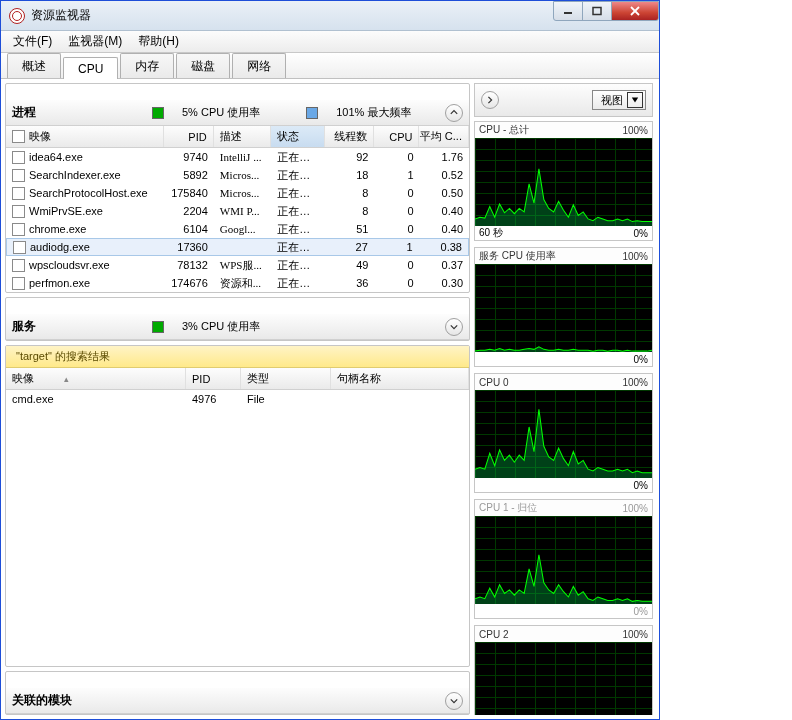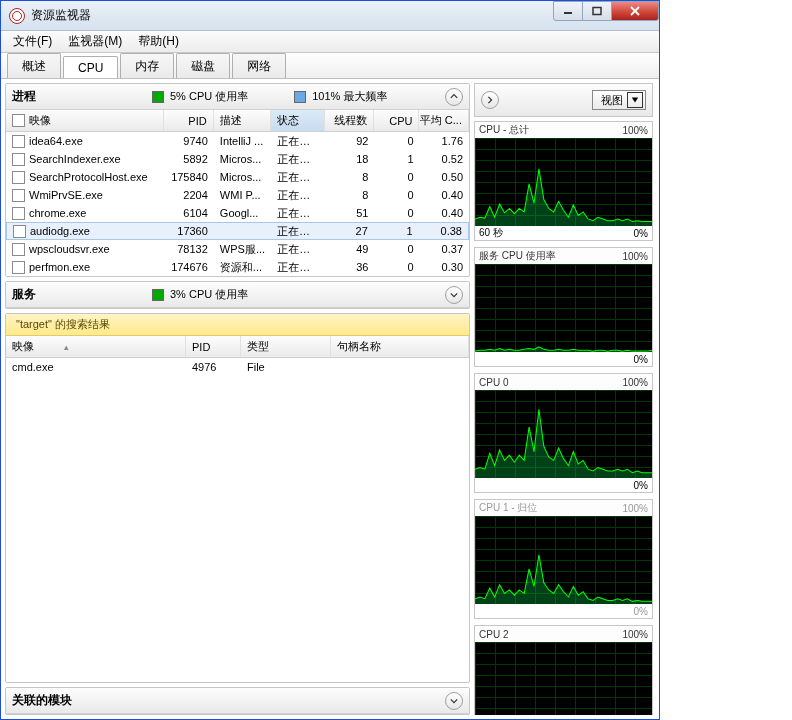--- a/index.html
+++ b/index.html
@@ -9,47 +9,47 @@
 .titlebar .app-icon { width: 16px; height: 16px; border-radius: 50%; border: 1px solid #b02020; background: #fff; display: flex; align-items: center; justify-content: center; margin-right: 6px; }
 .titlebar .app-icon::after { content: ""; width: 8px; height: 8px; border: 1px solid #b02020; border-radius: 50%; position: relative; }
 .titlebar .title { flex: 1; font-size: 12px; color: #000; }
 .titlebar .win-btns { display: flex; height: 20px; margin-top: -10px; }
 .win-btn { width: 30px; height: 20px; background: linear-gradient(#f0f4f9,#d6dee8); border: 1px solid #8fa6bd; display: flex; align-items: center; justify-content: center; margin-left: -1px; }
 .win-btn.min { border-radius: 0 0 0 3px; }
 .win-btn.close { width: 48px; background: linear-gradient(#e88,#c43 60%,#a22); border-radius: 0 0 3px 0; color: #fff; }
 .win-btn svg { width: 12px; height: 10px; }
 .menubar { height: 22px; background: linear-gradient(#fcfcfc,#ececec); border-bottom: 1px solid #c8c8c8; display: flex; align-items: center; padding: 0 4px; }
 .menu-item { padding: 2px 8px; cursor: default; }
-.tabbar { height: 26px; background: linear-gradient(#fff,#efefef); border-bottom: 1px solid #c0c0c0; display: flex; align-items: center; padding: 0 6px; }
+.tabbar { height: 26px; background: linear-gradient(#fff,#efefef); border-bottom: 1px solid #c0c0c0; display: flex; align-items: flex-end; padding: 0 6px; }
 .tab { padding: 4px 14px 3px; border: 1px solid #b0b0b0; border-bottom: none; background: linear-gradient(#f7f7f7,#eaeaea); margin-right: 2px; border-radius: 2px 2px 0 0; font-size: 12px; cursor: default; }
 .tab.active { background: #fff; position: relative; top: 1px; }
 .content { flex: 1; display: flex; background: #fff; overflow: hidden; }
 .left { flex: 1; display: flex; flex-direction: column; padding: 4px; gap: 4px; overflow: hidden; }
 .right { width: 185px; padding: 4px 6px 4px 0; display: flex; flex-direction: column; }
 .panel { border: 1px solid #c6c6c6; background: #fff; border-radius: 2px; }
-.panel-header { height: 26px; background: linear-gradient(#fdfdfd,#e9e9e9); border-bottom: 1px solid #d0d0d0; display: flex; align-items: center; padding: 0 6px; font-weight: bold; }
+.panel-header { height: 26px; background: linear-gradient(#fdfdfd,#e9e9e9); border-bottom: 1px solid #d0d0d0; display: flex; align-items: center; padding: 0 6px; font-weight: bold; margin-top: 16px; }
 .panel-header .ph-title { width: 140px; }
-.panel-header .ph-stat { display: flex; align-items: center; gap: 6px; font-weight: normal; font-size: 11px; }
+.panel-header .ph-stat { display: flex; align-items: center; gap: 18px; font-weight: normal; font-size: 11px; }
 .sq { width: 12px; height: 12px; border: 1px solid #666; }
 .sq.green { background: #0a0; }
 .sq.blue { background: #6aa8e6; }
 .panel-header .spacer { flex: 1; }
 .chev-btn { width: 18px; height: 18px; border: 1px solid #a0a0a0; border-radius: 50%; background: linear-gradient(#fff,#e6e6e6); display: flex; align-items: center; justify-content: center; cursor: pointer; }
 .chev-btn svg { width: 8px; height: 8px; }
 .grid-header { display: flex; background: linear-gradient(#fdfdfd,#eaeaea); border-bottom: 1px solid #d0d0d0; height: 22px; align-items: center; font-size: 11px; }
 .grid-header .col { padding: 0 6px; border-right: 1px solid #e0e0e0; white-space: nowrap; overflow: hidden; text-overflow: ellipsis; height: 100%; display: flex; align-items: center; }
 .grid-header .col.sorted { background: linear-gradient(#dceaf7,#c8dcf0); }
 .row { display: flex; height: 18px; align-items: center; font-size: 11px; }
 .row:nth-child(even) {}
 .row .col { padding: 0 6px; white-space: nowrap; overflow: hidden; text-overflow: ellipsis; }
 .row.sel { background: #e8f0fb; border: 1px solid #a8c8e8; }
 .chk { width: 13px; height: 13px; border: 1px solid #8a8a8a; background: #fff; display: inline-block; margin-right: 4px; }
 .col-img { width: 180px; display: flex; align-items: center; }
 .col-pid { width: 55px; text-align: right; justify-content: flex-end; }
-.col-desc { width: 64px; }
+.col-desc { width: 64px; font-family: Liberation Serif, serif; }
 .col-stat { width: 60px; }
 .col-thr { width: 55px; text-align: right; justify-content: flex-end; }
 .col-cpu { width: 50px; text-align: right; justify-content: flex-end; }
 .col-avg { width: 55px; text-align: right; justify-content: flex-end; }
 .col-type { width: 90px; }
 .col-hname { flex: 1; }
 .search-row { display: flex; align-items: center; padding: 0 6px; height: 26px; background: linear-gradient(#fdfdfd,#e9e9e9); border-bottom: 1px solid #d0d0d0; }
 .search-row .sr-title { font-weight: bold; flex: 1; }
 .search-row input { width: 130px; height: 20px; border: 1px solid #9aa8b8; padding: 0 4px; font-size: 11px; }
 .search-clear { width: 14px; height: 14px; margin-left: 4px; color: #2050a0; cursor: pointer; display:flex; align-items:center; justify-content:center; }

